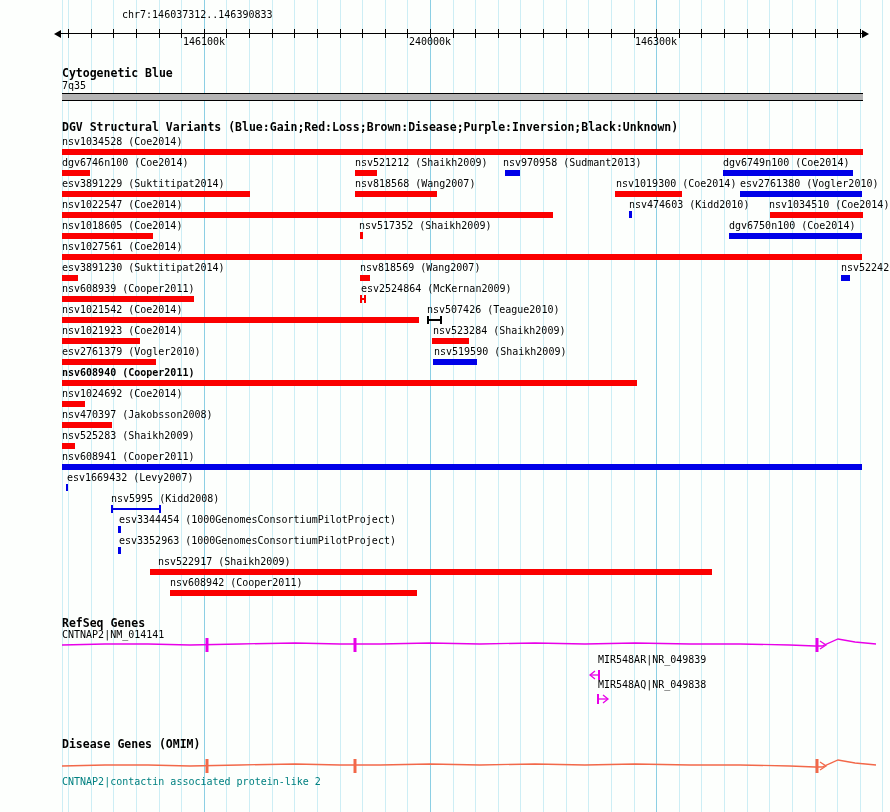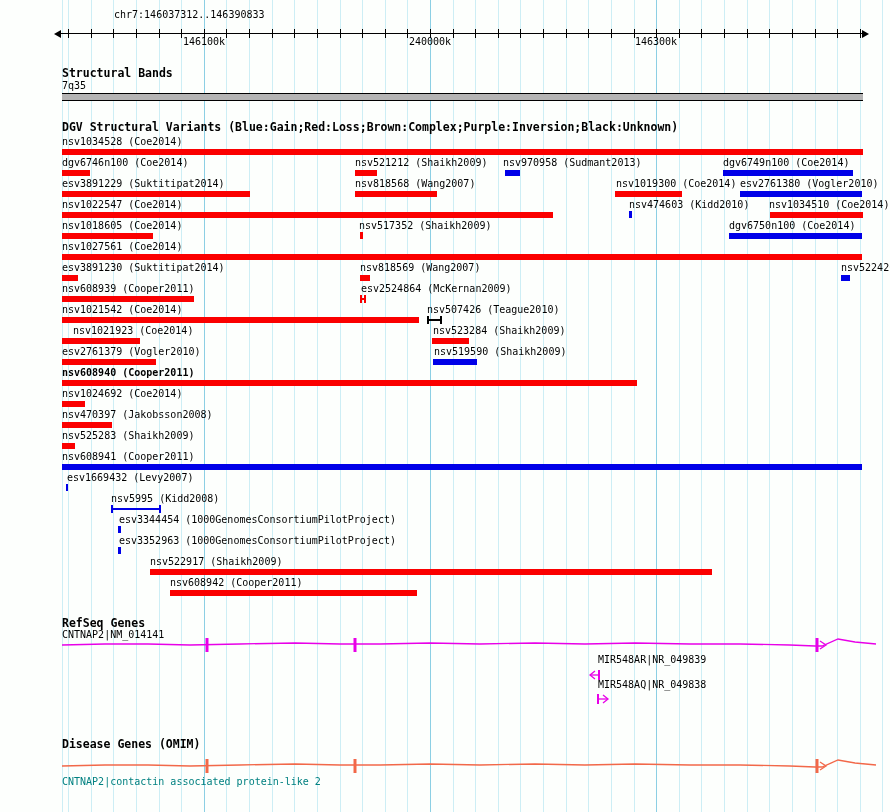--- a/index.html
+++ b/index.html
@@ -70,21 +70,21 @@
       <div class="grid" style="left: 746.6px;"></div>
       <div class="grid" style="left: 769.2px;"></div>
       <div class="grid" style="left: 791.8px;"></div>
       <div class="grid" style="left: 814.5px;"></div>
       <div class="grid" style="left: 837.1px;"></div>
       <div class="grid" style="left: 859.7px;"></div>
       <div class="grid" style="left: 882.3px;"></div>
     </div>
 
   <div id="ruler">
-    <div class="t" style="left:68px;top:9px;padding-left:46px;">chr7:146037312..146390833</div>
+    <div class="t" style="left:76px;top:9px;padding-left:46px;">chr7:146037312..146390833</div>
     <div class="rline" style="left:58px;top:33px;width:806px;"></div>
     <div class="arrow-l" style="left:54px;top:30px;"></div>
     <div class="arrow-r" style="left:862px;top:30px;"></div>
     <div id="ruler-ticks">
         <div class="rtick" style="left: 68.1px; top: 29px; height: 9px;"></div>
         <div class="rtick" style="left: 90.7px; top: 29px; height: 9px;"></div>
         <div class="rtick" style="left: 113.3px; top: 29px; height: 9px;"></div>
         <div class="rtick" style="left: 136px; top: 29px; height: 9px;"></div>
         <div class="rtick" style="left: 158.6px; top: 29px; height: 9px;"></div>
         <div class="rtick" style="left: 181.2px; top: 29px; height: 9px;"></div>
@@ -120,27 +120,27 @@
         <div class="rtick" style="left: 859.7px; top: 29px; height: 9px;"></div>
       </div>
     <div id="ruler-labels">
         <div class="t" style="left: 180px; top: 36px; width: 48px; text-align: center;">146100k</div>
         <div class="t" style="left: 406px; top: 36px; width: 48px; text-align: center;">240000k</div>
         <div class="t" style="left: 632px; top: 36px; width: 48px; text-align: center;">146300k</div>
       </div>
   </div>
 
   <div id="sec-cyto">
-    <div class="hdr" style="left:62px;top:67px;">Structural Bands</div>
+    <div class="hdr" style="left:62px;top:67px;">Cytogenetic Blue</div>
     <div class="t" style="left:62px;top:80px;">7q35</div>
     <div class="band" style="left:62px;top:93px;width:801px;height:6px;"></div>
   </div>
 
   <div id="sec-dgv">
-    <div class="hdr" style="left:62px;top:121px;">DGV Structural Variants (Blue:Gain;Red:Loss;Brown:Complex;Purple:Inversion;Black:Unknown)</div>
+    <div class="hdr" style="left:62px;top:121px;">DGV Structural Variants (Blue:Gain;Red:Loss;Brown:Disease;Purple:Inversion;Black:Unknown)</div>
     <div id="features">
         <div class="t" style="left: 62px; top: 136px;">nsv1034528 (Coe2014)</div>
         <div class="bar c-loss" style="left: 62px; top: 149px; width: 801px;"></div>
         <div class="t" style="left: 62px; top: 157px;">dgv6746n100 (Coe2014)</div>
         <div class="bar c-loss" style="left: 62px; top: 170px; width: 28px;"></div>
         <div class="t" style="left: 355px; top: 157px;">nsv521212 (Shaikh2009)</div>
         <div class="bar c-loss" style="left: 355px; top: 170px; width: 22px;"></div>
         <div class="t" style="left: 503px; top: 157px;">nsv970958 (Sudmant2013)</div>
         <div class="bar c-gain" style="left: 505px; top: 170px; width: 15px;"></div>
         <div class="t" style="left: 723px; top: 157px;">dgv6749n100 (Coe2014)</div>
@@ -182,21 +182,21 @@
           <div class="mid"></div>
         </div>
         <div class="t" style="left: 62px; top: 304px;">nsv1021542 (Coe2014)</div>
         <div class="bar c-loss" style="left: 62px; top: 317px; width: 357px;"></div>
         <div class="t" style="left: 427px; top: 304px;">nsv507426 (Teague2010)</div>
         <div class="ibeam i-unknown" style="left: 427px; top: 316px; width: 15px;">
           <div class="cap" style="left: 0px;"></div>
           <div class="cap" style="right: 0px;"></div>
           <div class="mid"></div>
         </div>
-        <div class="t" style="left: 62px; top: 325px; margin-left: 11px;">nsv1021923 (Coe2014)</div>
+        <div class="t" style="left: 62px; top: 325px;">nsv1021923 (Coe2014)</div>
         <div class="bar c-loss" style="left: 62px; top: 338px; width: 78px;"></div>
         <div class="t" style="left: 433px; top: 325px;">nsv523284 (Shaikh2009)</div>
         <div class="bar c-loss" style="left: 432px; top: 338px; width: 37px;"></div>
         <div class="t" style="left: 62px; top: 346px;">esv2761379 (Vogler2010)</div>
         <div class="bar c-loss" style="left: 62px; top: 359px; width: 94px;"></div>
         <div class="t" style="left: 434px; top: 346px;">nsv519590 (Shaikh2009)</div>
         <div class="bar c-gain" style="left: 433px; top: 359px; width: 44px;"></div>
         <div class="t" style="left: 62px; top: 367px; font-weight: bold;">nsv608940 (Cooper2011)</div>
         <div class="bar c-loss" style="left: 62px; top: 380px; width: 575px;"></div>
         <div class="t" style="left: 62px; top: 388px;">nsv1024692 (Coe2014)</div>
@@ -212,21 +212,21 @@
         <div class="t" style="left: 111px; top: 493px;">nsv5995 (Kidd2008)</div>
         <div class="ibeam i-gain" style="left: 111px; top: 505px; width: 50px;">
           <div class="cap" style="left: 0px;"></div>
           <div class="cap" style="right: 0px;"></div>
           <div class="mid"></div>
         </div>
         <div class="t" style="left: 119px; top: 514px;">esv3344454 (1000GenomesConsortiumPilotProject)</div>
         <div class="tickbar c-gain" style="left: 118px; top: 526px; width: 3px;"></div>
         <div class="t" style="left: 119px; top: 535px;">esv3352963 (1000GenomesConsortiumPilotProject)</div>
         <div class="tickbar c-gain" style="left: 118px; top: 547px; width: 3px;"></div>
-        <div class="t" style="left: 150px; top: 556px;">nsv522917 (Shaikh2009)</div>
+        <div class="t" style="left: 158px; top: 556px;">nsv522917 (Shaikh2009)</div>
         <div class="bar c-loss" style="left: 150px; top: 569px; width: 562px;"></div>
         <div class="t" style="left: 170px; top: 577px;">nsv608942 (Cooper2011)</div>
         <div class="bar c-loss" style="left: 170px; top: 590px; width: 247px;"></div>
       </div>
   </div>
 
   <div id="sec-refseq">
     <div class="hdr" style="left:62px;top:617px;">RefSeq Genes</div>
     <div class="t" style="left:62px;top:629px;">CNTNAP2|NM_014141</div>
     <div id="refseq-extra">

